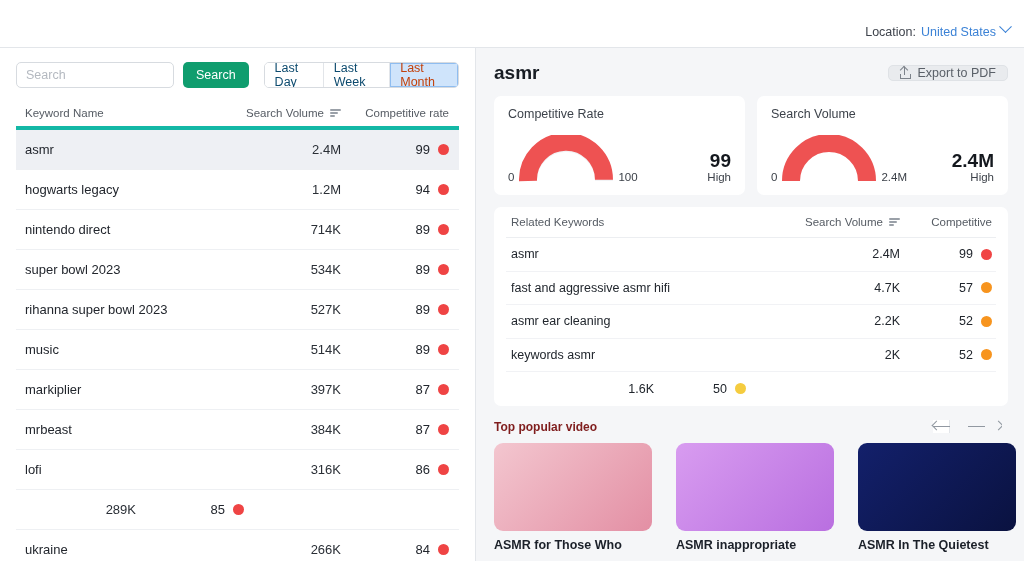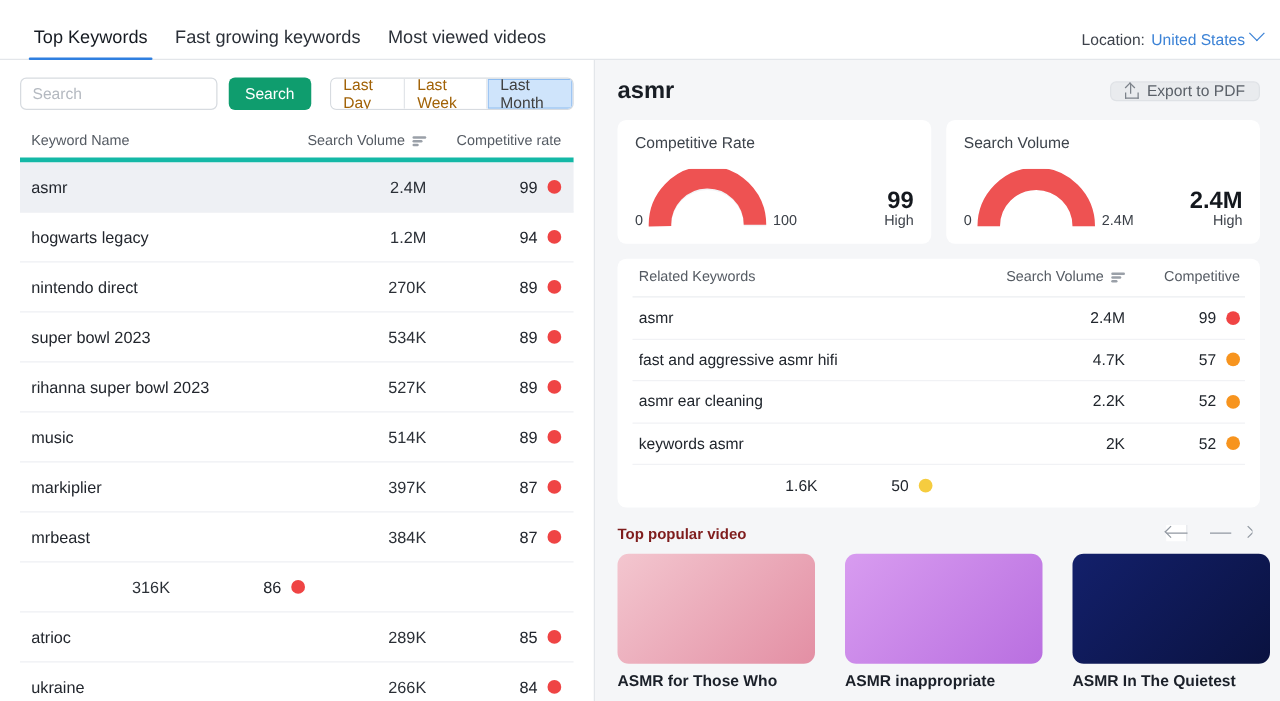--- a/index.html
+++ b/index.html
@@ -106,28 +106,28 @@
     border: 1px solid #d7dbe0;
     border-radius: 5px;
     overflow: hidden;
     height: 26px;
   }
   .seg-item {
     font-size: 12.5px;
     padding: 0 10px;
     display: flex; align-items: center;
     background: #fff;
-    color: #a16207;
+    color: #0c4a6e;
     cursor: pointer;
     border-right: 1px solid #e2e5e9;
   }
   .seg-item:last-child { border-right: none; }
   .seg-item.active {
     background: #cfe4fb;
-    color: #404040;
+    color: #c2410c;
     box-shadow: inset 0 0 0 1px #8fbdf0;
   }
 
   
   .ltable { margin: 0 16px; flex: 1; overflow: hidden; }
   .lhead {
     display: flex; align-items: center;
     height: 30px;
     font-size: 11.5px;
     color: #54596180;
@@ -263,25 +263,20 @@
     line-height: 1.25;
     overflow: hidden;
     white-space: nowrap;
     text-overflow: clip;
   }
 </style>
 </head>
 <body>
 
 <div class="topbar">
-  <div class="tabs">
-    <div class="tab active"><span>Top Keywords</span></div>
-    <div class="tab"><span>Fast growing keywords</span></div>
-    <div class="tab"><span>Most viewed videos</span></div>
-  </div>
   <div class="location">
     <span class="lbl">Location:</span>
     <span class="val">United States</span>
     <span class="chev"></span>
   </div>
 </div>
 
 <div class="body">
 
   <div class="left">
@@ -320,21 +315,21 @@
           <div class="lrow">
             <div class="c-name">hogwarts legacy</div>
             <div class="c-vol">1.2M</div>
             <div class="c-rate">
               <span>94</span>
               <span class="dot" style="background: rgb(239, 68, 68);"></span>
             </div>
           </div>
           <div class="lrow">
             <div class="c-name">nintendo direct</div>
-            <div class="c-vol">270K</div>
+            <div class="c-vol">714K</div>
             <div class="c-rate">
               <span>89</span>
               <span class="dot" style="background: rgb(239, 68, 68);"></span>
             </div>
           </div>
           <div class="lrow">
             <div class="c-name">super bowl 2023</div>
             <div class="c-vol">534K</div>
             <div class="c-rate">
               <span>89</span>
@@ -367,28 +362,28 @@
           </div>
           <div class="lrow">
             <div class="c-name">mrbeast</div>
             <div class="c-vol">384K</div>
             <div class="c-rate">
               <span>87</span>
               <span class="dot" style="background: rgb(239, 68, 68);"></span>
             </div>
           </div>
           <div class="lrow">
+            <div class="c-name">lofi</div>
             <div class="c-vol">316K</div>
             <div class="c-rate">
               <span>86</span>
               <span class="dot" style="background: rgb(239, 68, 68);"></span>
             </div>
           </div>
           <div class="lrow">
-            <div class="c-name">atrioc</div>
             <div class="c-vol">289K</div>
             <div class="c-rate">
               <span>85</span>
               <span class="dot" style="background: rgb(239, 68, 68);"></span>
             </div>
           </div>
           <div class="lrow">
             <div class="c-name">ukraine</div>
             <div class="c-vol">266K</div>
             <div class="c-rate">

